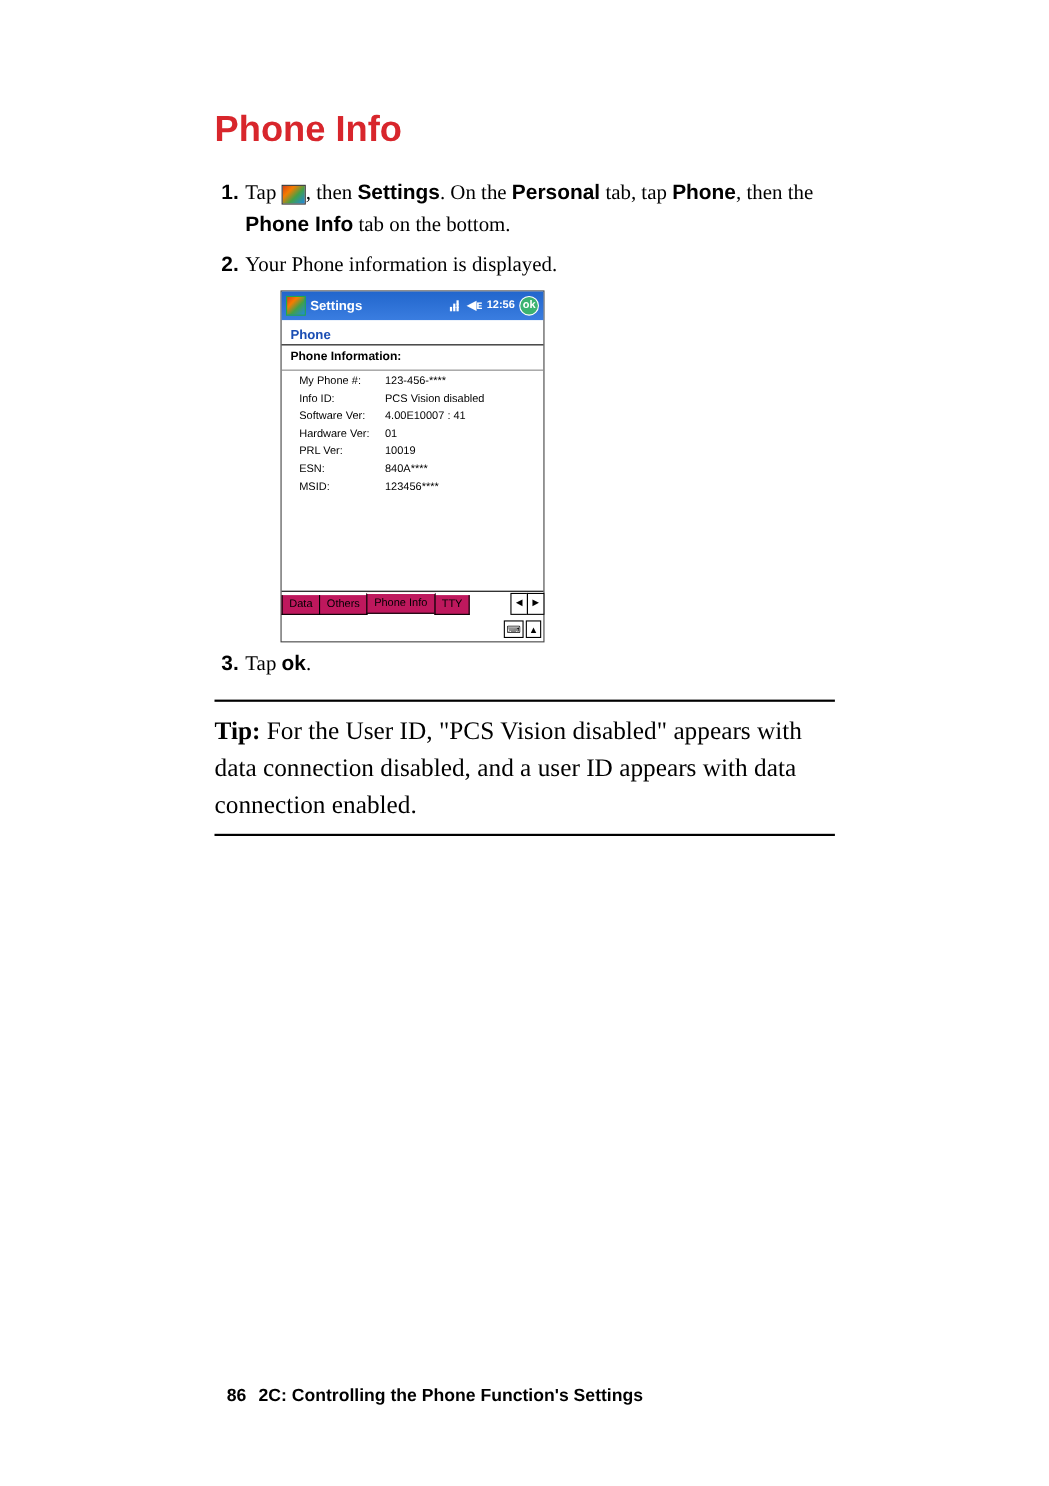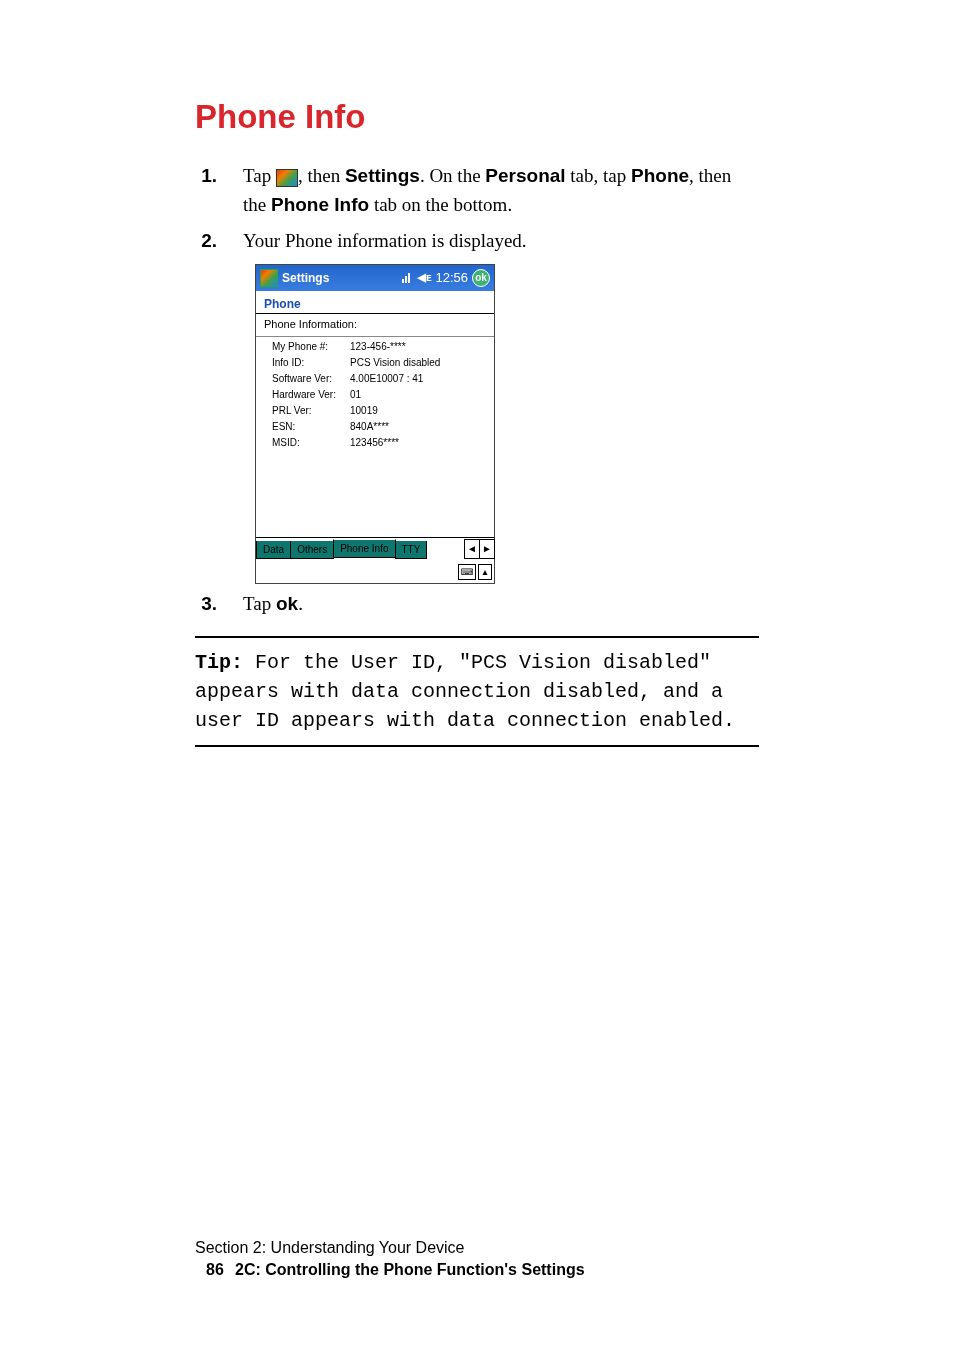--- a/index.html
+++ b/index.html
@@ -29,21 +29,21 @@
     }
     .step-number {
         font-family: Arial, Helvetica, sans-serif;
         font-weight: bold;
         min-width: 28px;
         text-align: right;
         padding-right: 6px;
         color: #000;
         flex-shrink: 0;
     }
-    .step-text { flex: 1; color: #000; margin-left: 20px; }
+    .step-text { flex: 1; color: #000; }
     .bold-sans { font-family: Arial, Helvetica, sans-serif; font-weight: bold; }
     .start-icon {
         display: inline-block;
         width: 22px;
         height: 18px;
         vertical-align: middle;
         border: 1px solid #333;
         background: linear-gradient(135deg, #d84315 0%, #f57c00 30%, #43a047 60%, #1e88e5 100%);
         position: relative;
     }
@@ -81,37 +81,37 @@
         display: inline-block;
         position: relative;
     }
     .signal::before {
         content: "";
         position: absolute;
         left: 0; bottom: 0;
         width: 2px; height: 4px; background:#fff; box-shadow: 3px 0 0 #fff, 3px -3px 0 #fff, 6px 0 0 #fff, 6px -3px 0 #fff, 6px -6px 0 #fff;
     }
     .speaker { font-size: 11px; }
-    .clock { font-size: 13px; font-weight: normal; }
+    .clock { font-size: 10px; font-weight: bold; }
     .ok-circle {
         width: 18px; height: 18px; border-radius: 50%;
         background: #3cb371; color: #fff; font-size: 10px; font-weight: bold;
         display: flex; align-items: center; justify-content: center;
         border: 1px solid #fff;
     }
     .phone-label {
         color: #1a4db3;
         font-weight: bold;
         font-size: 12px;
         padding: 6px 8px 2px 8px;
     }
     .hr-black { height:1px; background:#000; margin:0; }
     .hr-gray { height:1px; background:#888; margin:4px 0 2px 0; }
     .info-header {
-        font-weight: normal;
+        font-weight: bold;
         font-size: 11px;
         padding: 4px 8px 2px 8px;
         color: #000;
     }
     .info-table {
         padding: 0 8px;
         font-size: 10px;
         color: #000;
     }
     .info-row { display: flex; padding: 2px 0 3px 8px; }
@@ -125,21 +125,21 @@
         height: 22px;
         display: flex;
         align-items: flex-end;
         font-size: 10px;
         border-top: 1px solid #000;
     }
     .tab {
         border: 1px solid #000;
         border-top: none;
         padding: 3px 6px;
-        background: #0f766e;
+        background: #be185d;
         margin-right: -1px;
         position: relative;
     }
     .tab.active { top: -1px; border-top: 1px solid #fff; }
     .tab-arrows {
         margin-left: auto;
         display: flex;
     }
     .arrow-btn {
         width: 16px; height: 20px;
@@ -167,22 +167,22 @@
     }
     .up-btn {
         width: 14px; height:16px; border:1px solid #000;
         display:flex; align-items:center; justify-content:center;
     }
     .tip-block {
         border-top: 2px solid #000;
         border-bottom: 2px solid #000;
         margin-top: 18px;
         padding: 10px 0;
-        font-family: Liberation Mono, monospace;
-        font-size: 20px;
+        font-family: Liberation Serif, serif;
+        font-size: 23px;
         line-height: 1.45;
         color: #000;
     }
     .tip-label { font-weight: bold; }
     .footer {
         position: absolute;
         bottom: 72px;
         left: 195px;
         font-family: Arial, Helvetica, sans-serif;
         font-size: 16px;
@@ -279,17 +279,16 @@
       </span>
     </li>
   </ol>
 
   <div class="tip-block">
     <span class="tip-label">Tip:</span><span> For the User ID, "PCS Vision disabled" appears with data connection disabled, and a user ID appears with data connection enabled.</span>
   </div>
 </div>
 
 <div class="footer">
-  <div>Section 2: Understanding Your Device</div>
   <div class="footer-line2">
     <span class="page-num">86</span><span>2C: Controlling the Phone Function's Settings</span>
   </div>
 </div>
 
 </body></html>

